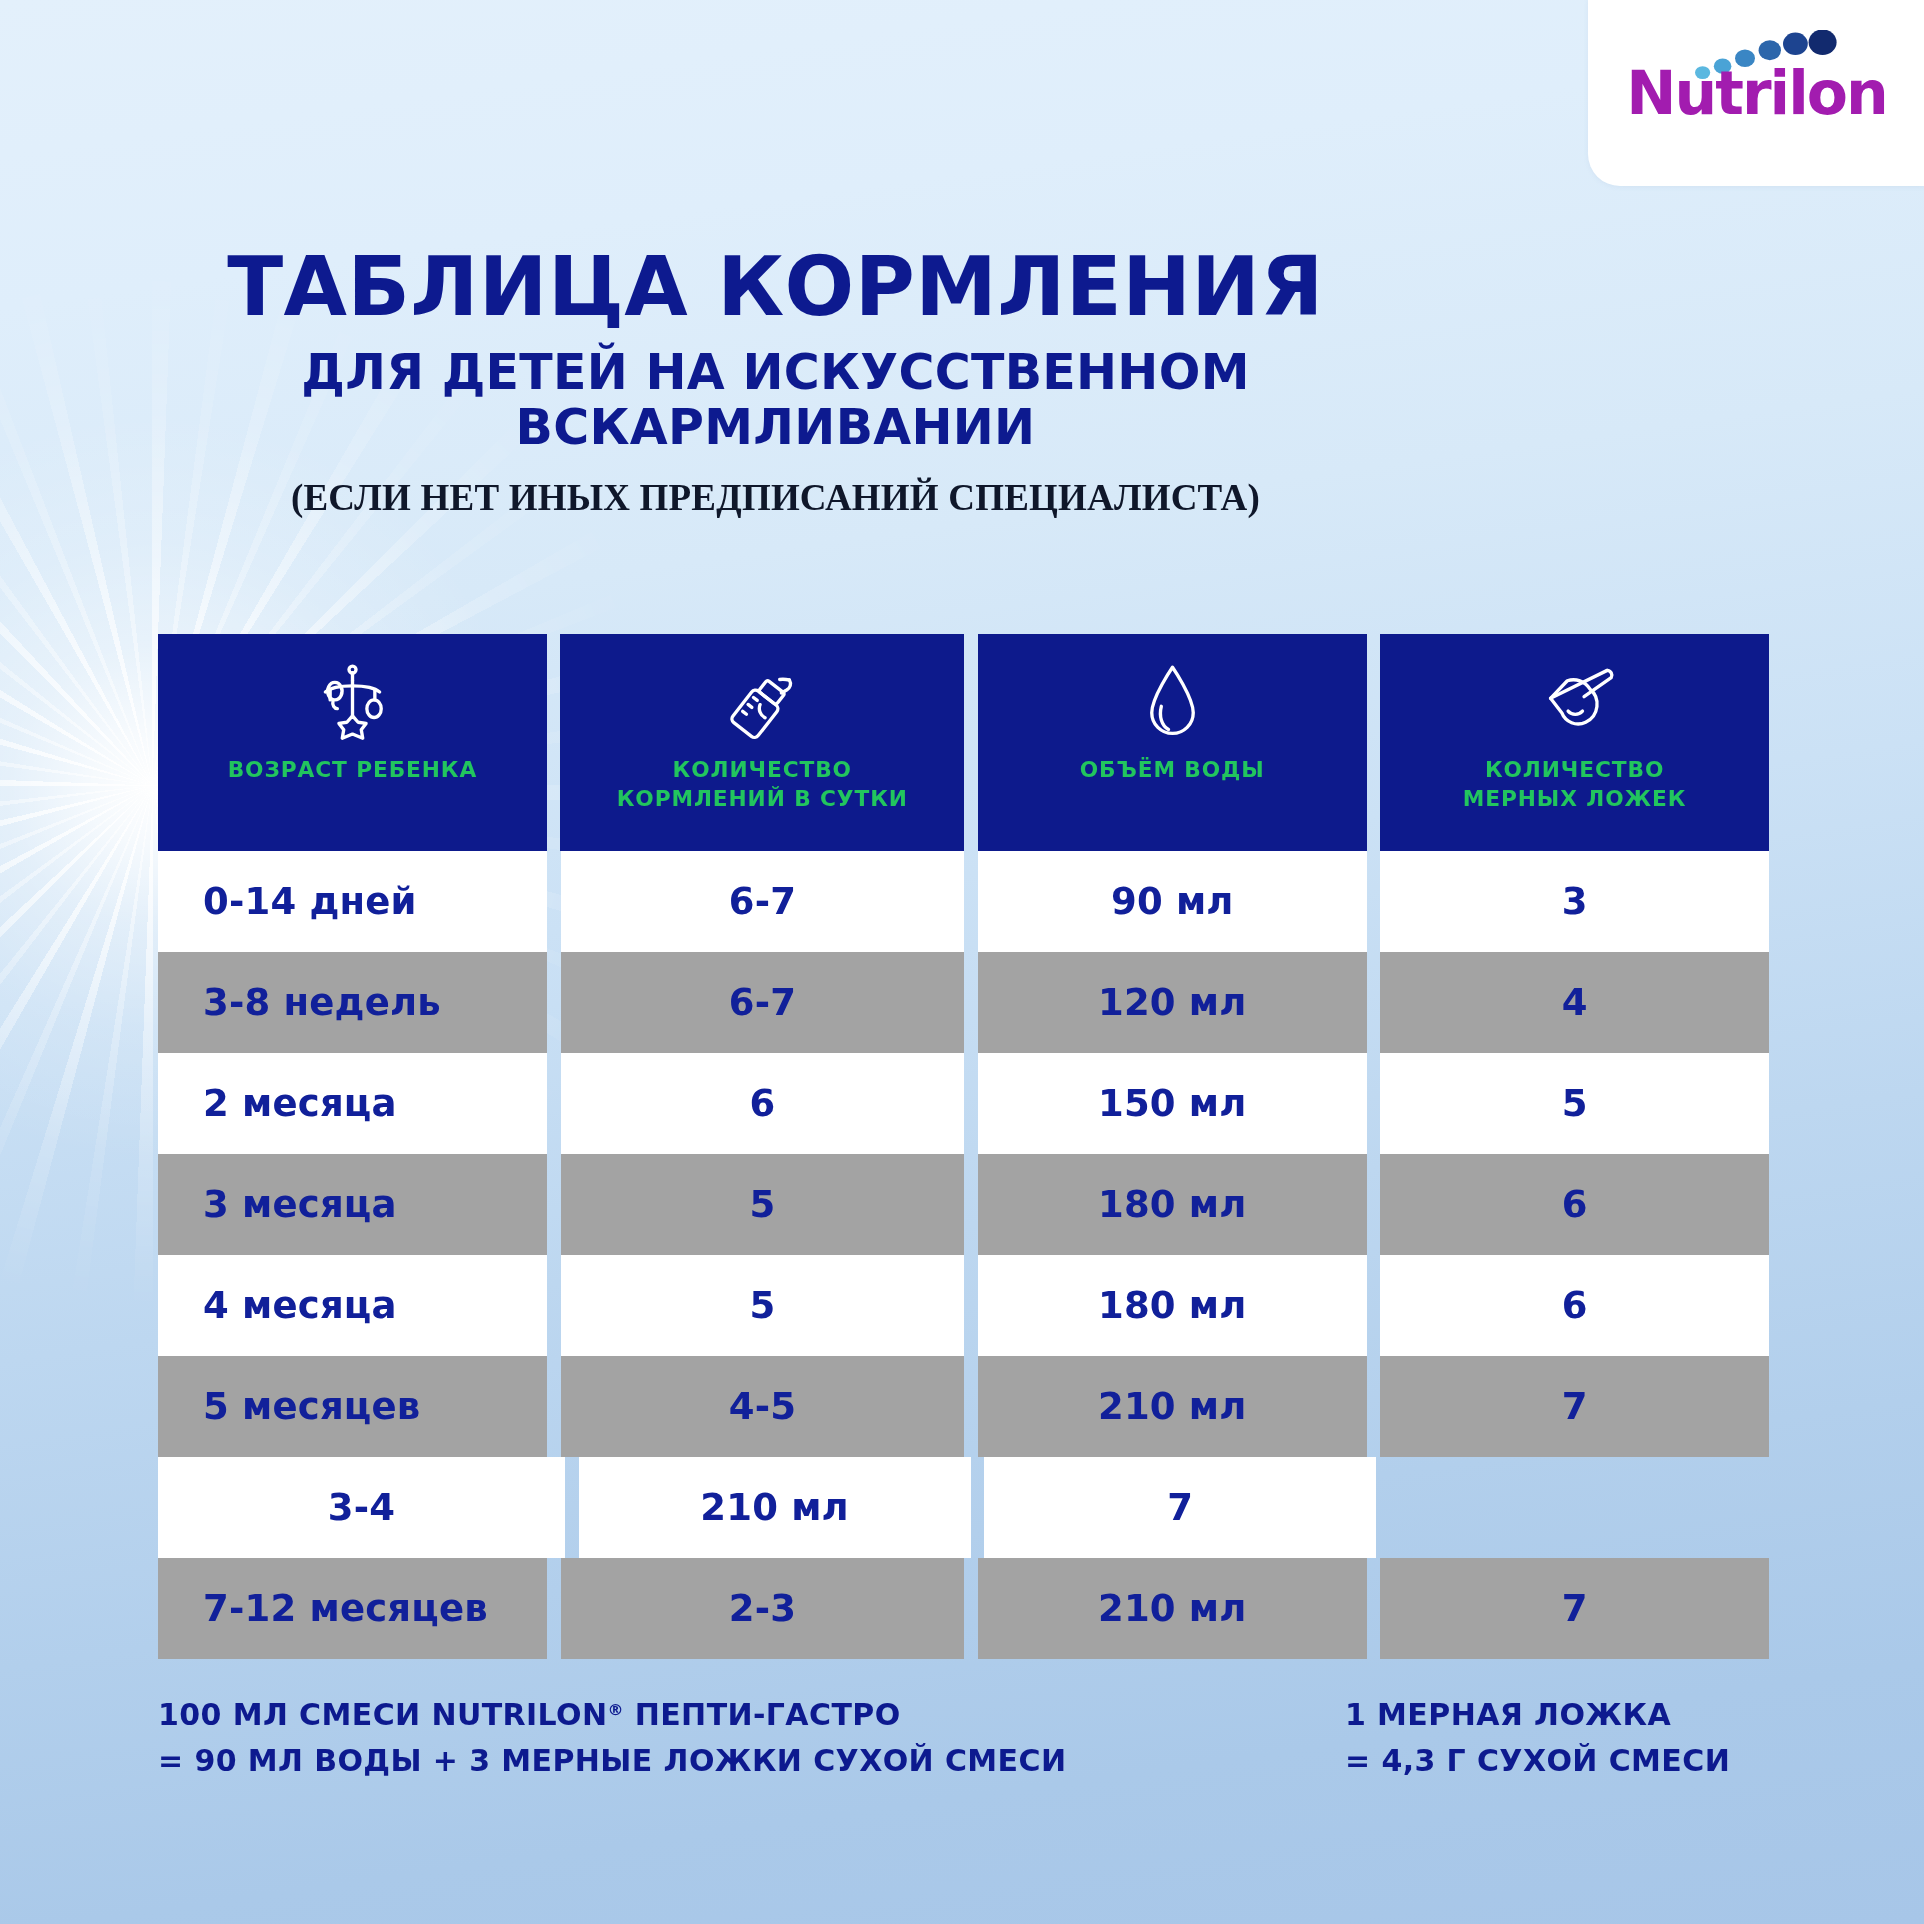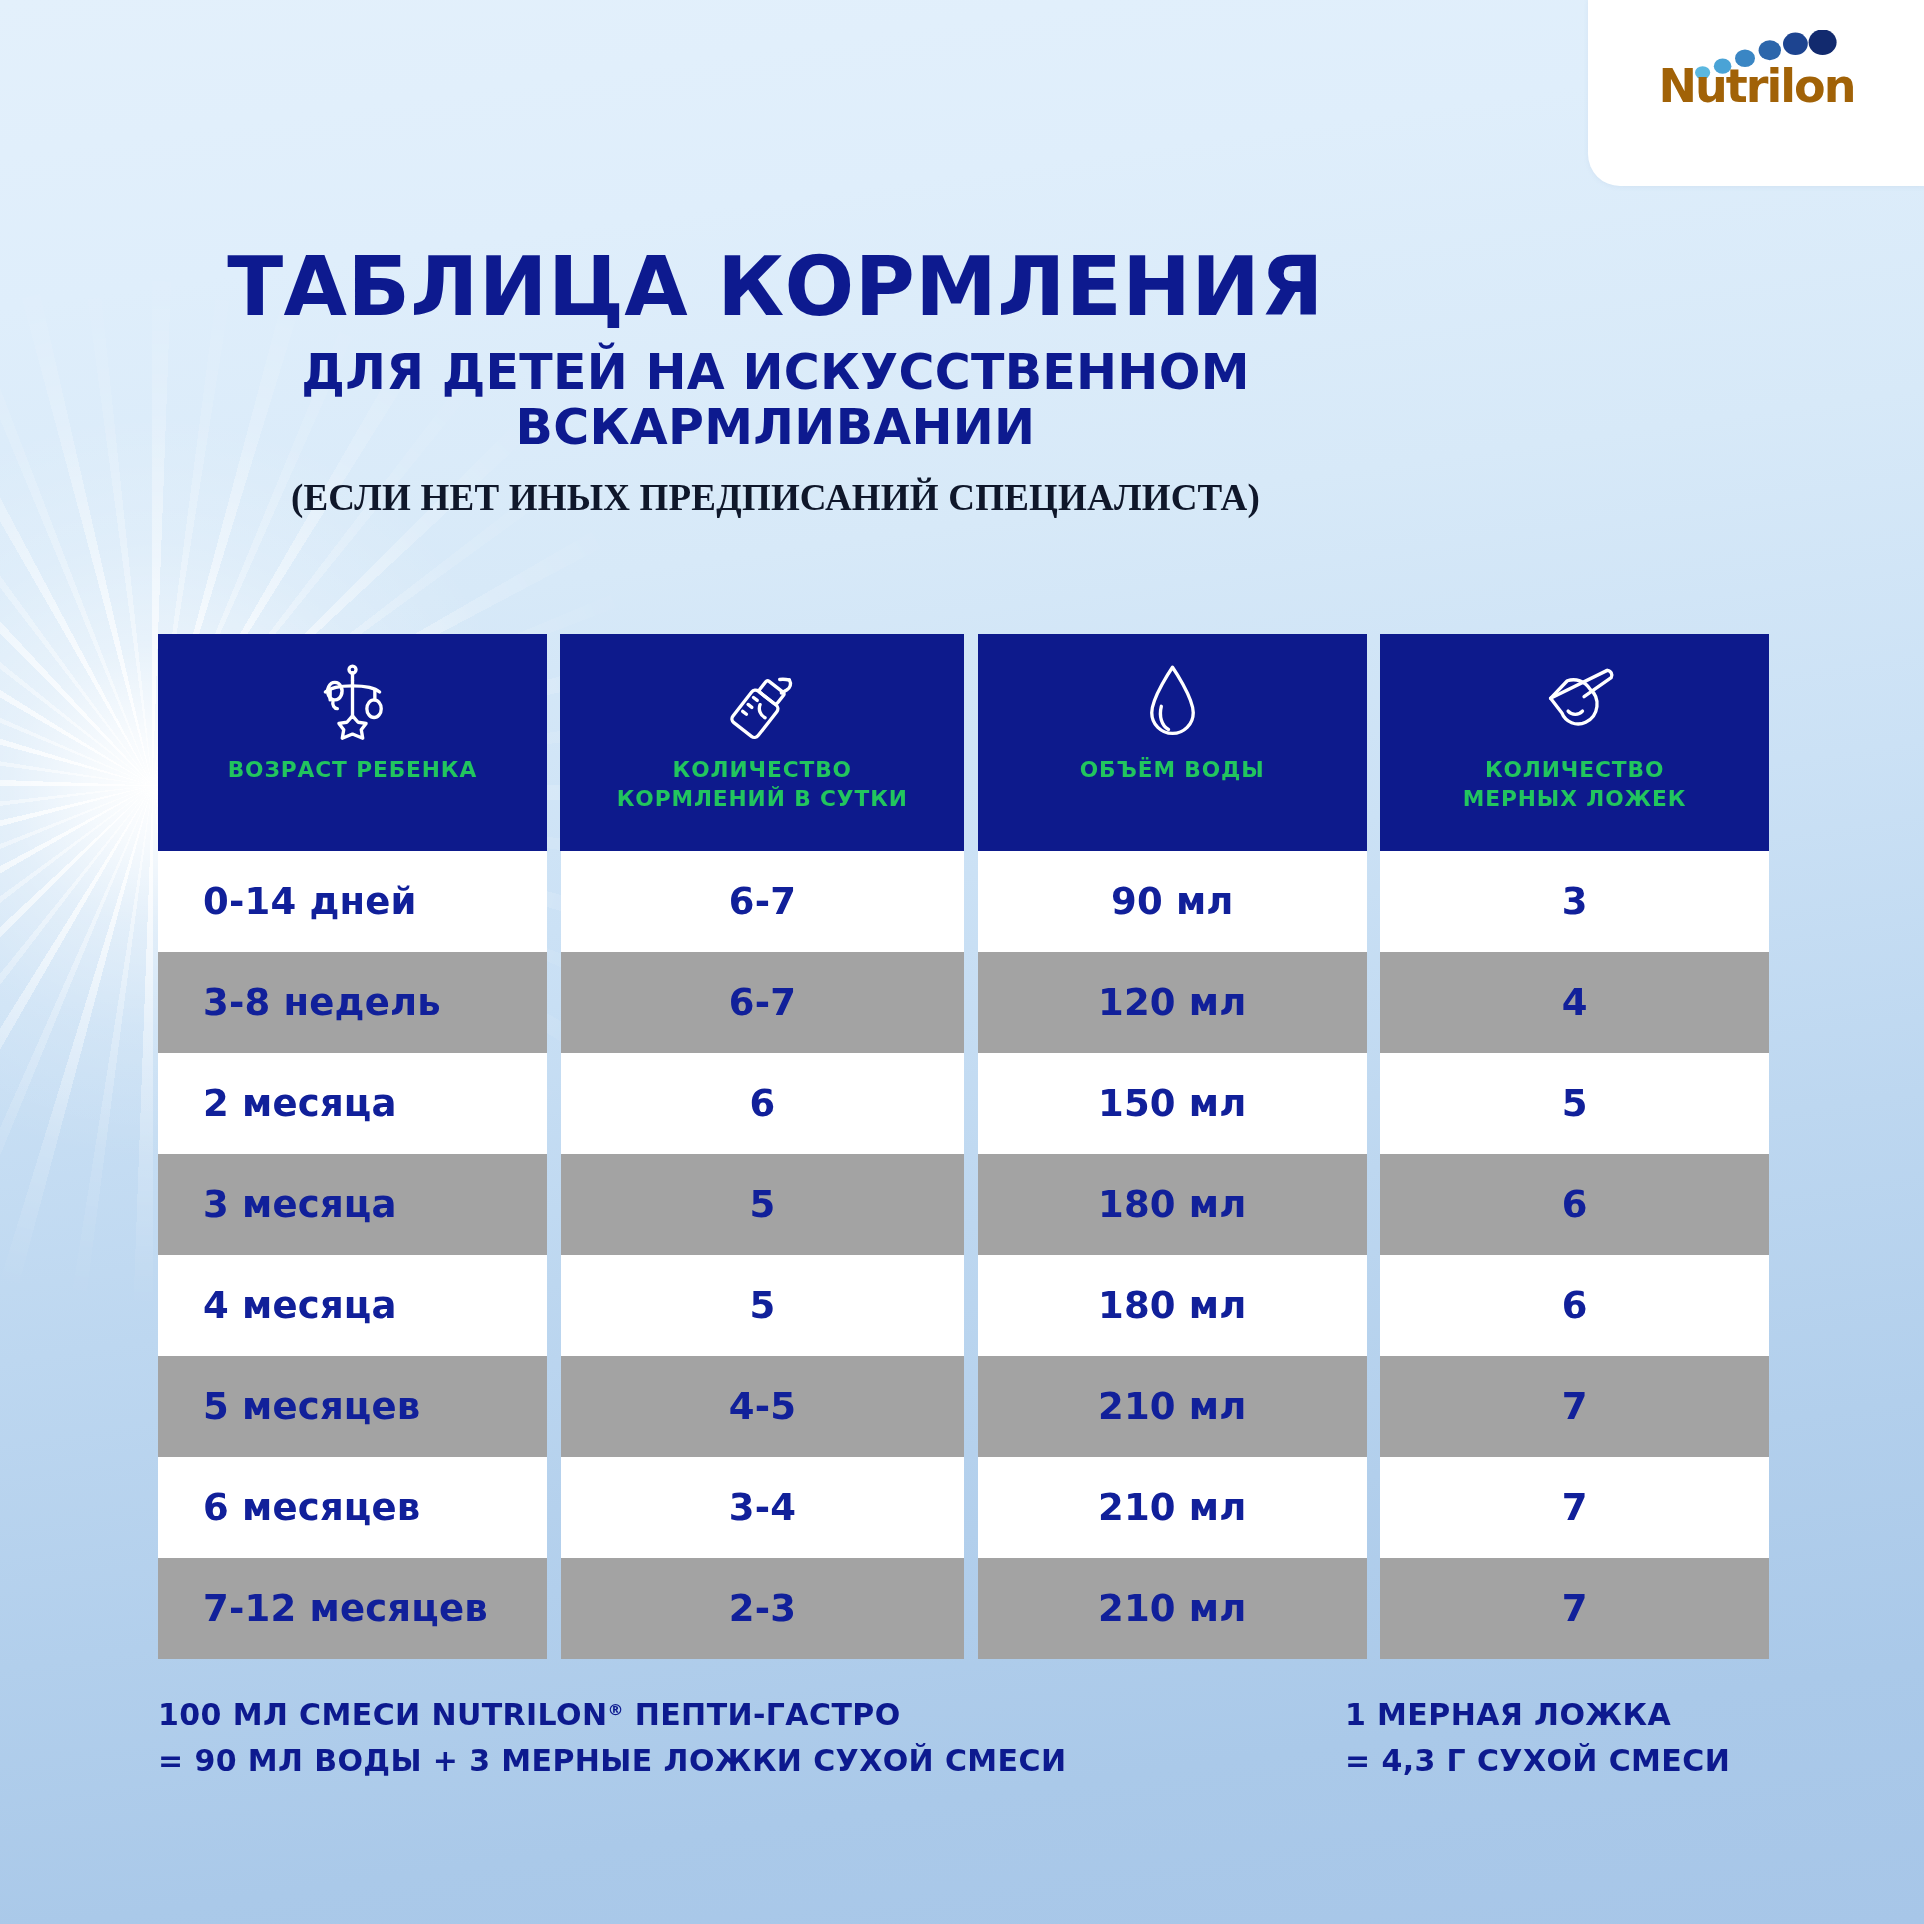--- a/index.html
+++ b/index.html
@@ -87,24 +87,24 @@
     width: 144px;
     height: 50px;
   }
   .logo-word {
     position: absolute;
     left: 0;
     top: 38px;
     width: 265px;
     text-align: center;
     font-family: "DejaVu Sans", sans-serif;
-    font-size: 46px;
+    font-size: 60px;
     font-weight: 700;
     letter-spacing: -2px;
-    color: #a16207;
+    color: #a21caf;
     line-height: 1;
   }
 
   
   #title-block {
     position: absolute;
     left: 13px;
     top: 245px;
     width: 1525px;
     text-align: center;
@@ -365,21 +365,20 @@
   </div>
 
   <div class="t-row t-body-row rowbg-tint">
     <div class="t-cell col-0">5 месяцев</div>
     <div class="t-cell col-1">4-5</div>
     <div class="t-cell col-2">210 мл</div>
     <div class="t-cell col-3">7</div>
   </div>
 
   <div class="t-row t-body-row rowbg-white">
-    <div class="t-cell col-0">6 месяцев</div>
     <div class="t-cell col-1">3-4</div>
     <div class="t-cell col-2">210 мл</div>
     <div class="t-cell col-3">7</div>
   </div>
 
   <div class="t-row t-body-row rowbg-tint">
     <div class="t-cell col-0">7-12 месяцев</div>
     <div class="t-cell col-1">2-3</div>
     <div class="t-cell col-2">210 мл</div>
     <div class="t-cell col-3">7</div>

